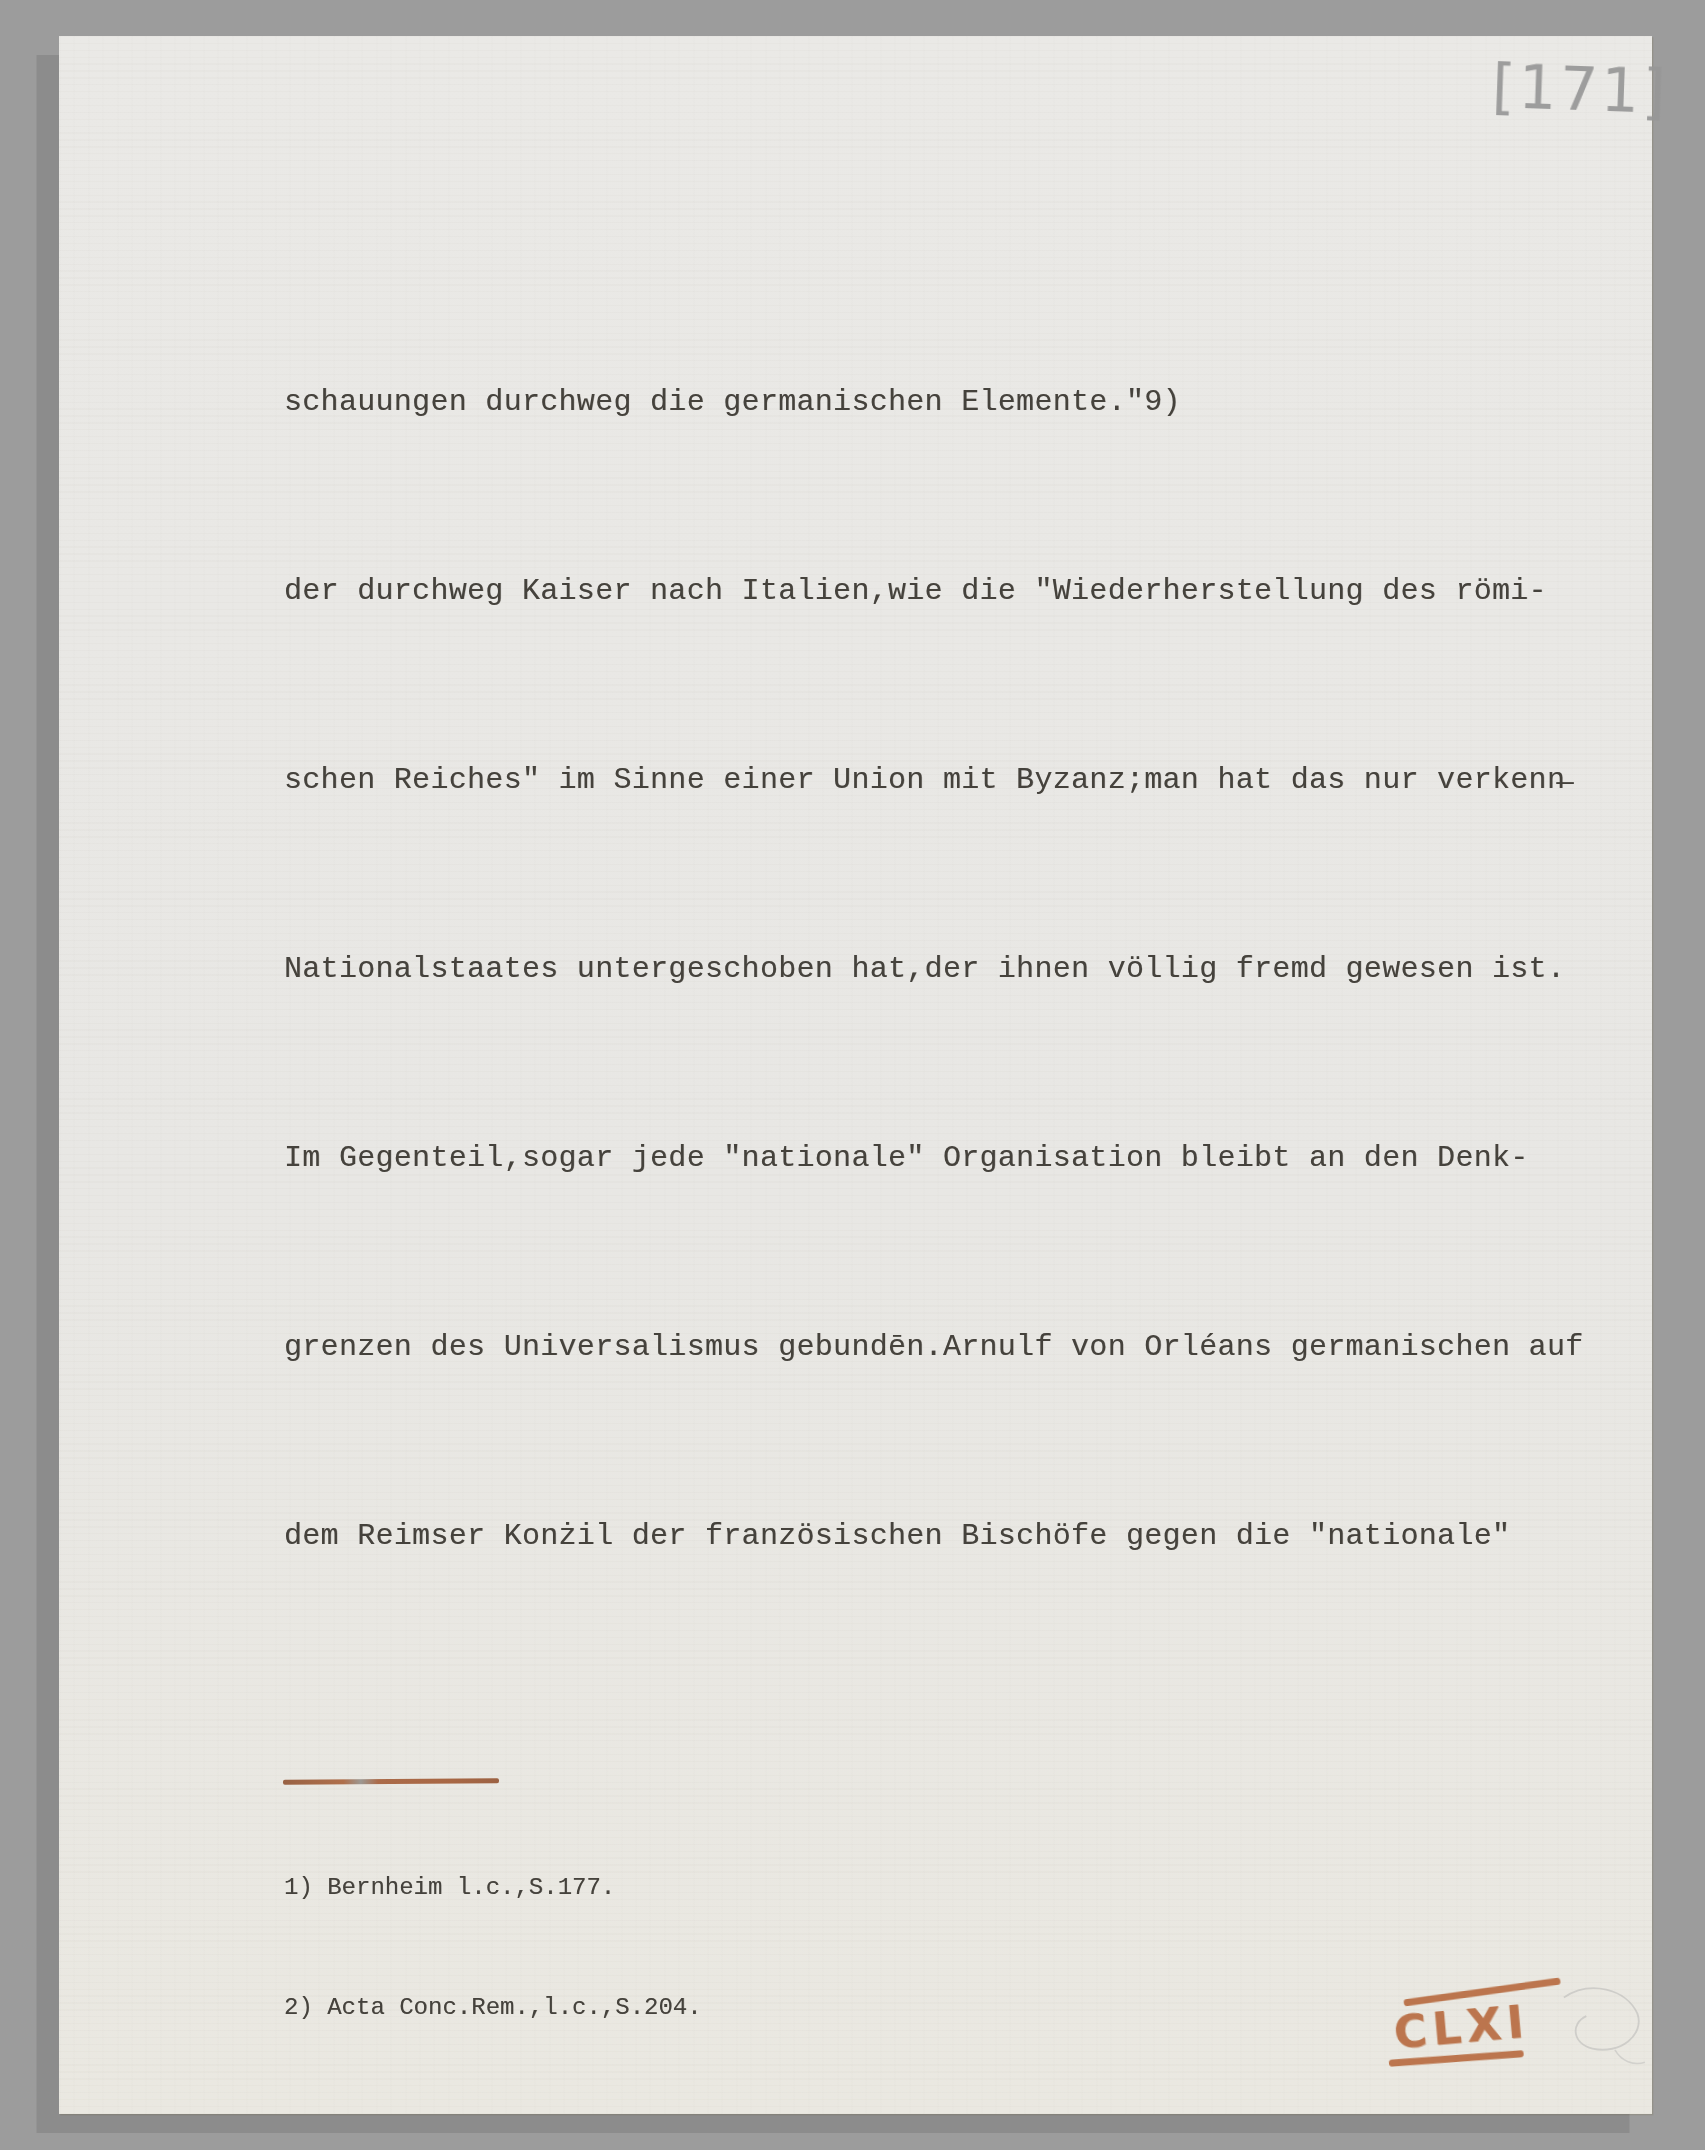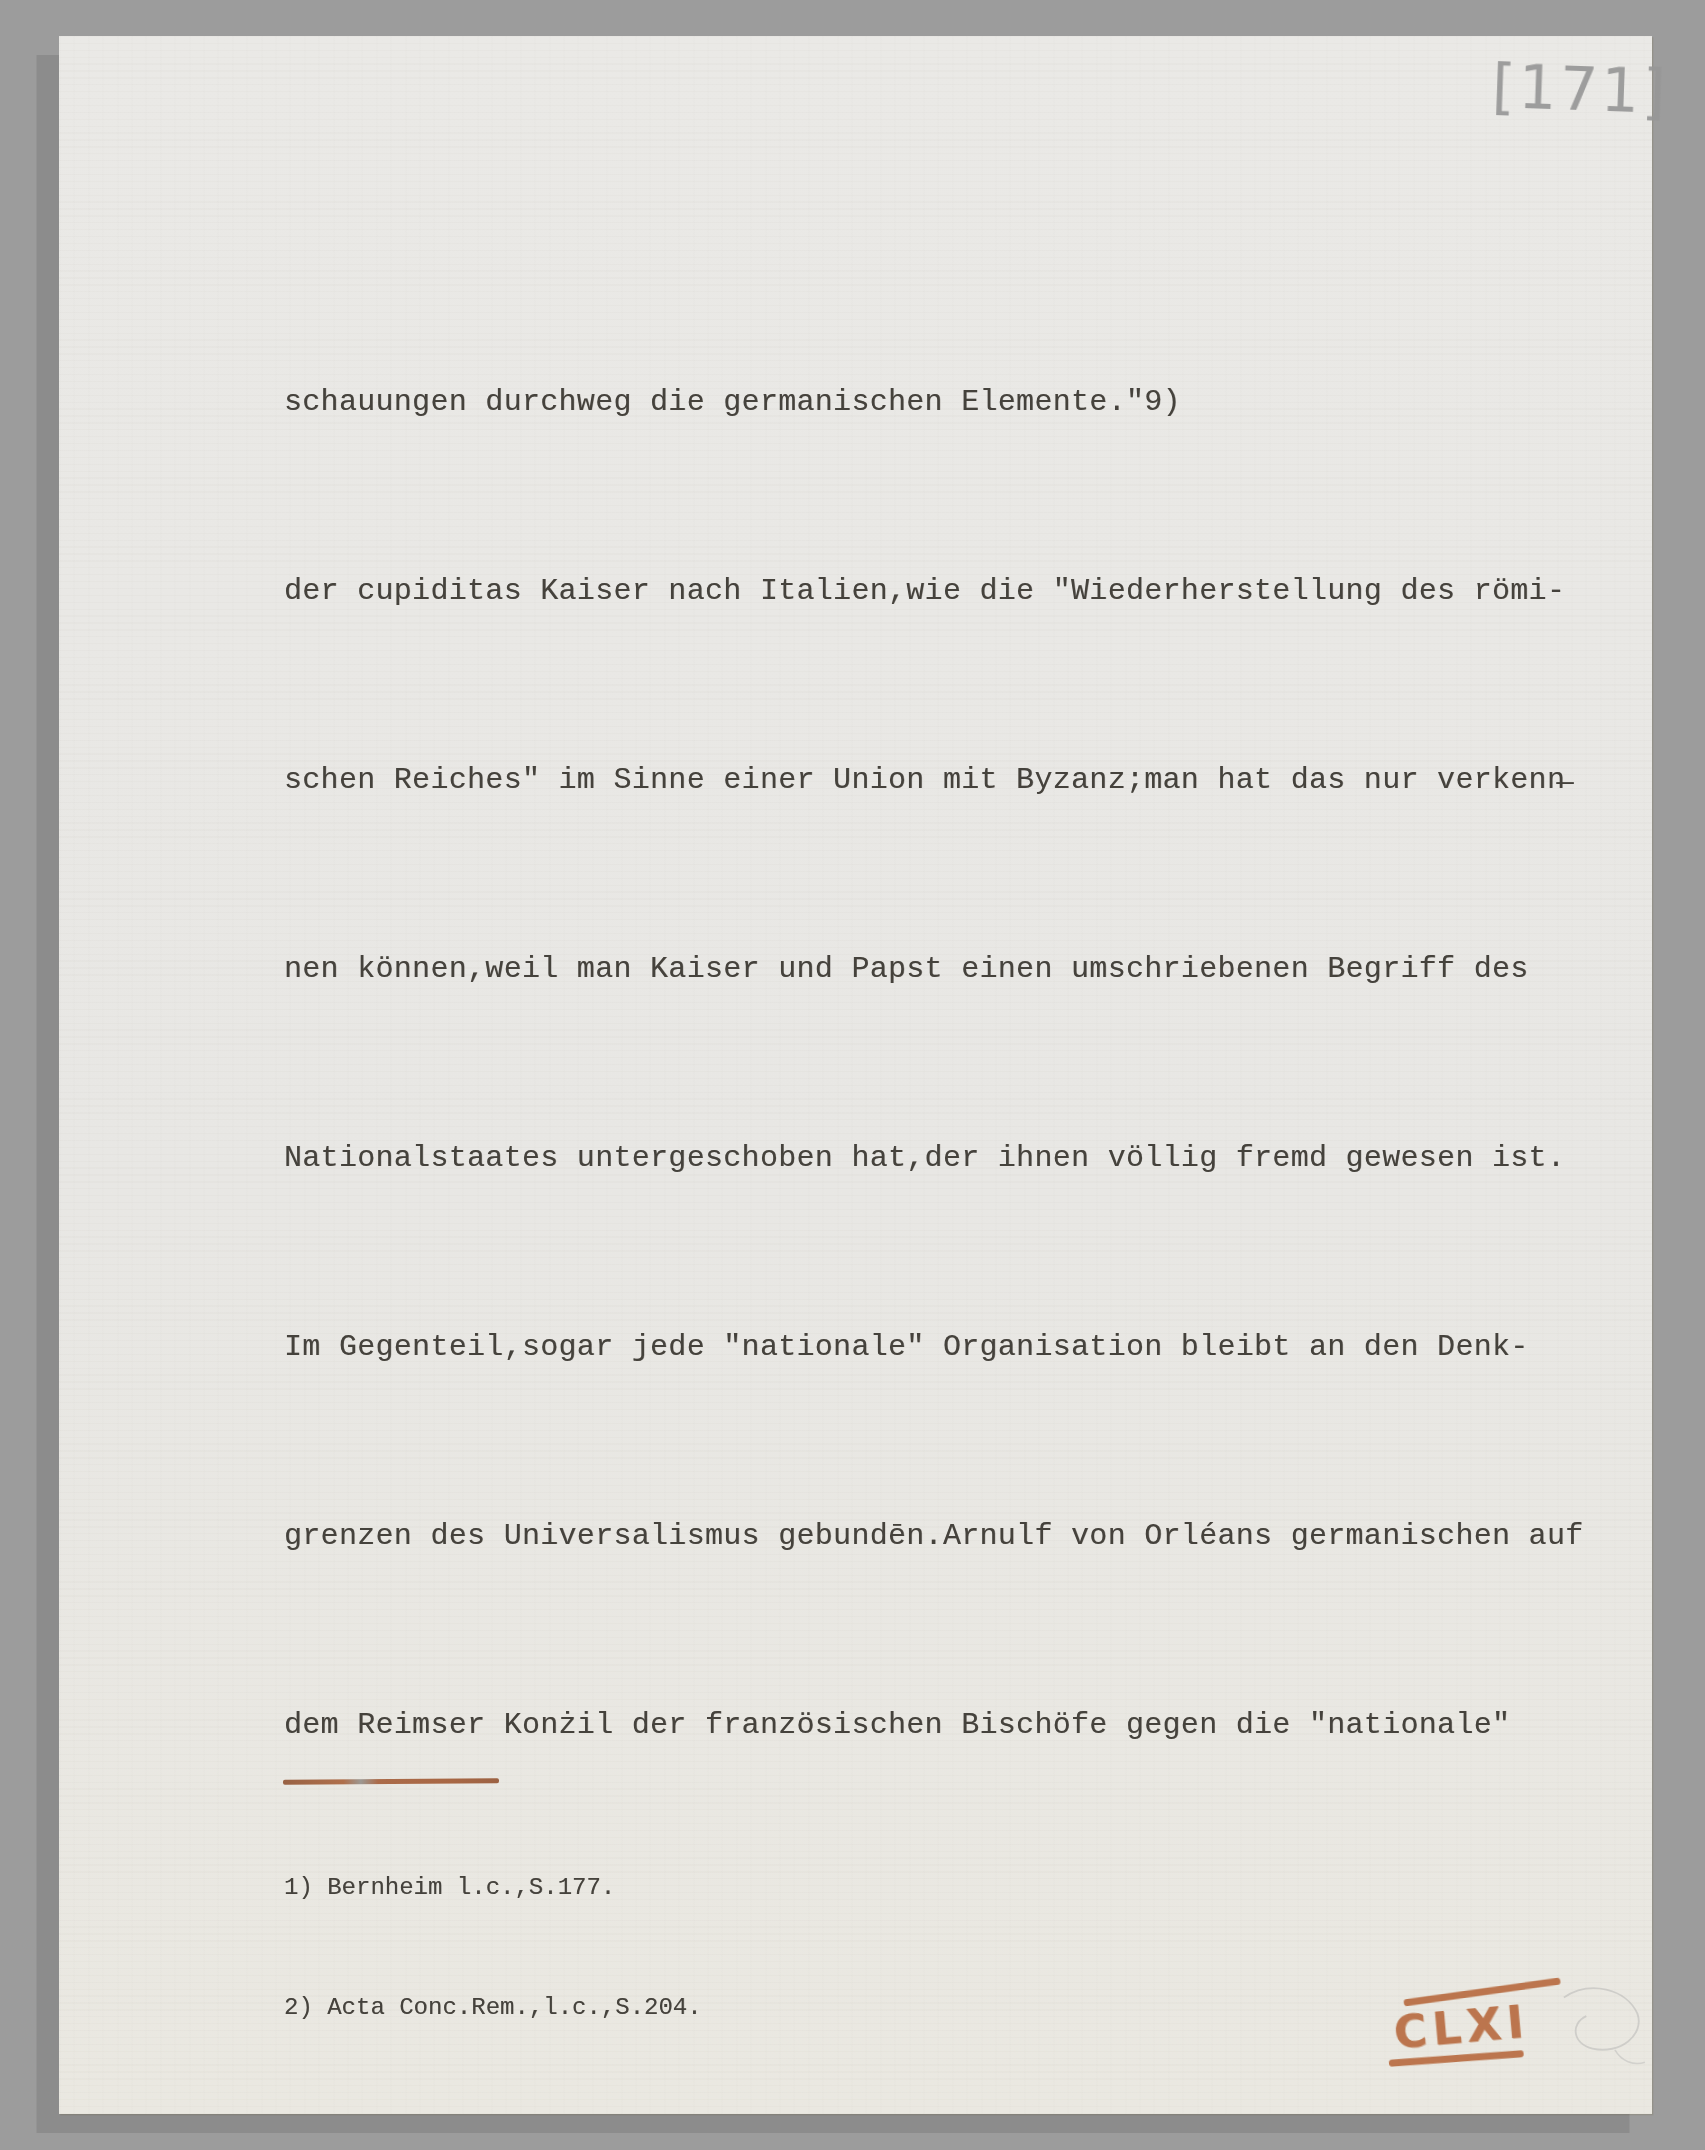--- a/index.html
+++ b/index.html
@@ -90,23 +90,22 @@
 </head>
 <body>
 
 <div class="paper">
   <div class="paper-texture"></div>
 
   <div class="pencil-number">[171]</div>
 
   <div class="typescript">
     <div class="line">schauungen durchweg die germanischen Elemente."9)</div>
-    <div class="line">der cupiditas Kaiser nach Italien,wie die "Wiederherstellung des römi-</div>
+    <div class="line">der durchweg Kaiser nach Italien,wie die "Wiederherstellung des römi-</div>
     <div class="line">schen Reiches" im Sinne einer Union mit Byzanz;man hat das nur verkenn̶</div>
-    <div class="line">nen können,weil man Kaiser und Papst einen umschriebenen Begriff des</div>
     <div class="line">Nationalstaates untergeschoben hat,der ihnen völlig fremd gewesen ist.</div>
     <div class="line">Im Gegenteil,sogar jede "nationale" Organisation bleibt an den Denk-</div>
     <div class="line">grenzen des Universalismus gebundēn.Arnulf von Orléans germanischen auf</div>
     <div class="line">dem Reimser Konżil der französischen Bischöfe gegen die "nationale"</div>
     
     
     
     
     
     

